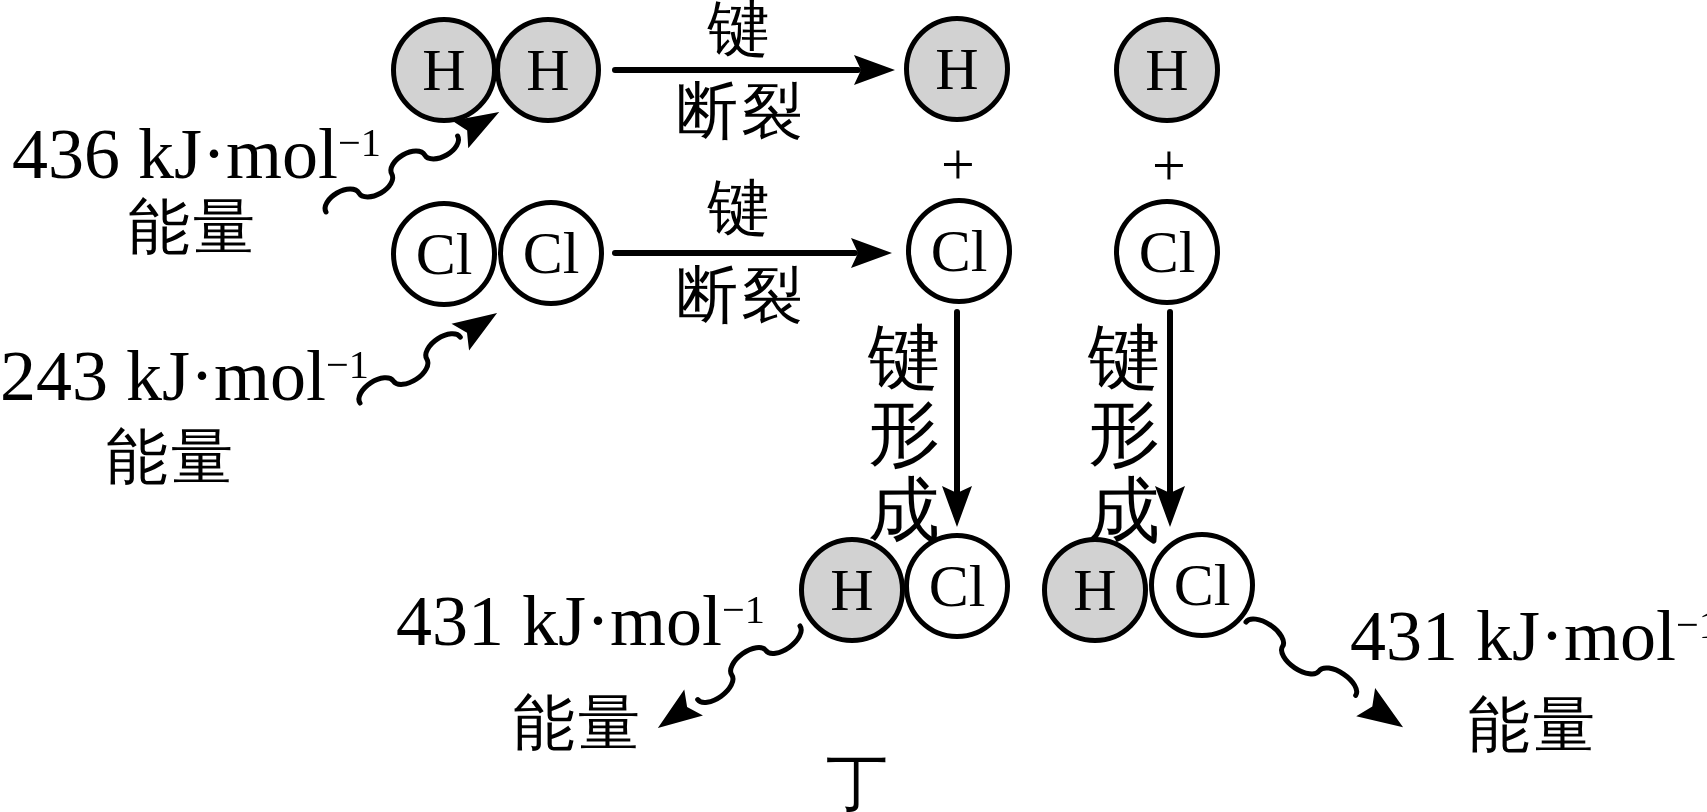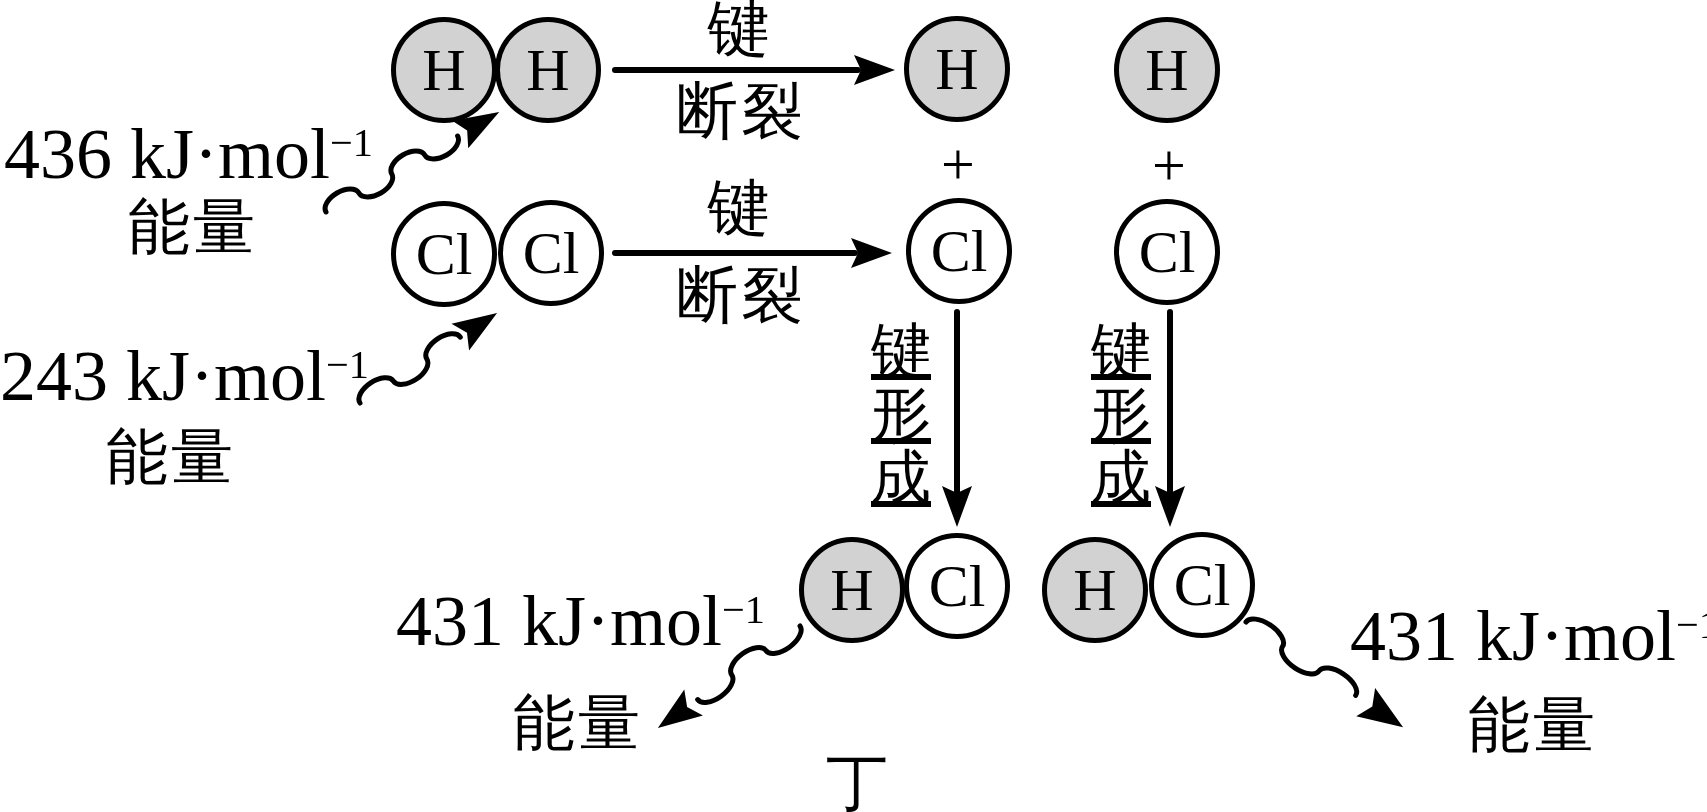--- a/index.html
+++ b/index.html
@@ -23,24 +23,23 @@
   .atom.cl { background:var(--cl-fill,#ffffff); z-index:2; }
   .lbl { position:absolute; line-height:1; white-space:nowrap; }
   .center { transform:translateX(-50%); }
   .cjk { font-size:62px; letter-spacing:3px; }
   .plus { font-size:60px; }
   .energy-amount { font-size:72px; }
   .energy-amount sup {
     font-size:0.56em; vertical-align:baseline; position:relative; top:-0.55em;
   }
   .vtext {
-    position:absolute; width:66px; font-size:60px; line-height:1.06;
+    position:absolute; width:66px; font-size:72px; line-height:1.06;
     text-align:center; word-break:break-all; white-space:normal;
     transform:translateX(-50%);
-    text-decoration:underline;
   }
   .caption { font-size:62px; }
 </style>
 </head>
 <body>
 
 <div class="stage">
 
   <svg class="arrows" viewBox="0 0 1707 812">
 
@@ -107,21 +106,21 @@
   <div class="lbl plus center" style="left:1169px; top:135px;">+</div>
 
   <div class="lbl cjk center" style="left:740px; top:-2px;">键</div>
   <div class="lbl cjk center" style="left:741px; top:80px;">断裂</div>
   <div class="lbl cjk center" style="left:740px; top:177px;">键</div>
   <div class="lbl cjk center" style="left:741px; top:264px;">断裂</div>
 
   <div class="vtext" style="left:901px;  top:320px;">键形成</div>
   <div class="vtext" style="left:1121px; top:320px;">键形成</div>
 
-  <div class="lbl energy-amount" style="left:4px; top:118px;">
+  <div class="lbl energy-amount" style="left:12px; top:118px;">
     <span>436 kJ·mol</span><sup>−1</sup>
   </div>
   <div class="lbl cjk center" style="left:193px; top:196px;">能量</div>
 
   <div class="lbl energy-amount" style="left:0px; top:340px;">
     <span>243 kJ·mol</span><sup>−1</sup>
   </div>
   <div class="lbl cjk center" style="left:171px; top:426px;">能量</div>
 
   <div class="lbl energy-amount" style="left:396px; top:585px;">

